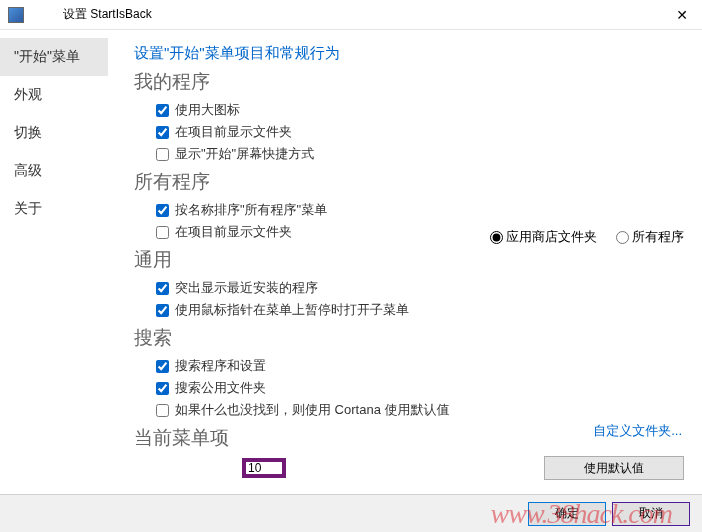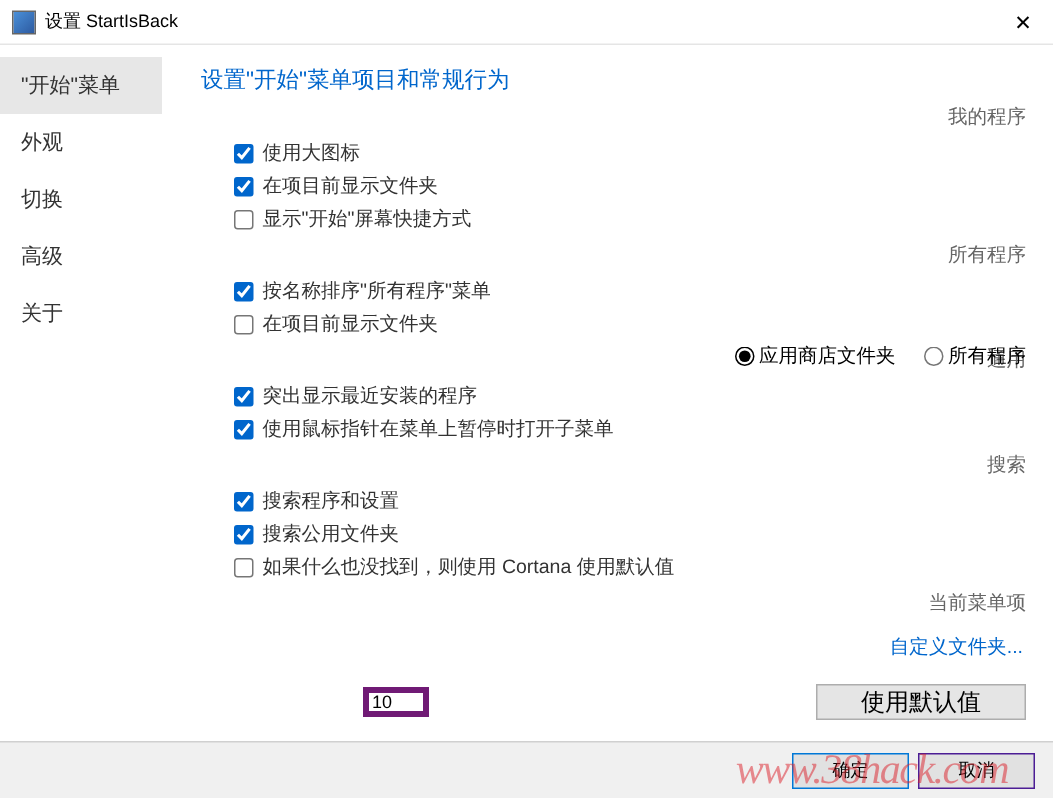--- a/index.html
+++ b/index.html
@@ -1,38 +1,38 @@
 <!DOCTYPE html>
 <html><head>
 <meta charset="utf-8">
 <style>
 * { box-sizing: border-box; margin: 0; padding: 0; }
 body { font-family: "Microsoft YaHei", "Segoe UI", Tahoma, sans-serif; font-size: 12px; background: #fff; width: 702px; height: 532px; overflow: hidden; position: relative; }
 .titlebar { height: 30px; background: #fff; border-bottom: 1px solid #e5e5e5; display: flex; align-items: center; padding: 0 8px; }
 .titlebar .icon { width: 16px; height: 16px; background: linear-gradient(135deg,#4a90d9 0%,#2d5aa0 100%); margin-right: 6px; border: 1px solid #666; }
-.titlebar .title { flex: 1; font-size: 12px; color: #000; }
+.titlebar .title { flex: 1; font-size: 12px; color: #000; margin-left: 33px; }
 .titlebar .close { width: 24px; text-align: center; font-size: 14px; cursor: pointer; font-family: Arial; }
 .body { display: flex; height: 464px; }
 .sidebar { width: 108px; background: #fff; padding-top: 8px; }
 .sidebar-item { padding: 10px 14px; font-size: 14px; color: #333; cursor: pointer; }
 .sidebar-item.active { background: #e7e7e7; }
 .content { flex: 1; padding: 14px 18px 0 26px; overflow: hidden; position: relative; }
 .page-title { color: #0066cc; font-size: 15px; margin-bottom: 6px; }
-.section-label { color: #666; font-size: 13px; margin: 4px 0 4px 0; text-align: right; }
+.section-label { color: #666; font-size: 19px; margin: 4px 0 4px 0; }
 .check-row { display: flex; align-items: center; padding: 2px 0 2px 22px; font-size: 13px; color: #333; }
 .check-row input[type=checkbox] { margin-right: 6px; width: 13px; height: 13px; accent-color: #0066cc; }
 .radio-group { position: absolute; right: 18px; top: 198px; display: flex; gap: 19px; align-items: center; font-size: 13px; }
 .radio-group label { display: flex; align-items: center; gap: 3px; }
 .radio-group input[type=radio] { accent-color: #000; }
 .link { color: #0066cc; cursor: pointer; position: absolute; right: 20px; top: 392px; font-size: 13px; }
 .bottom-area { position: absolute; left: 134px; right: 18px; top: 426px; }
 .row-a { display: flex; align-items: center; gap: 8px; margin-bottom: 14px; }
 .row-a .lbl { font-size: 13px; }
 .row-a input[type=number] { width: 44px; height: 20px; font-size: 12px; padding: 0 2px; border: 4px solid #701a75; }
-.row-a .defaults-btn { margin-left: auto; width: 140px; height: 24px; font-size: 16px; background: #e5e5e5; border: 1px solid #adadad; cursor: pointer; }
+.row-a .defaults-btn { margin-left: auto; width: 140px; height: 24px; font-size: 12px; background: #e5e5e5; border: 1px solid #adadad; cursor: pointer; }
 .footer { position: absolute; bottom: 0; left: 0; right: 0; height: 38px; background: #f0f0f0; border-top: 1px solid #d0d0d0; display: flex; justify-content: flex-end; align-items: center; padding-right: 12px; gap: 6px; }
 .footer button { width: 78px; height: 24px; font-size: 12px; background: #e1e1e1; border: 1px solid #4c1d95; cursor: pointer; }
 .footer button.primary { border: 1px solid #0078d7; }
 .watermark { position: absolute; right: 30px; bottom: 2px; font-size: 28px; font-family: Georgia, serif; font-style: italic; color: rgba(220,30,40,0.5); pointer-events: none; letter-spacing: -1px; }
 </style>
 </head>
 <body>
 
 <div class="titlebar">
   <div class="icon"></div>

